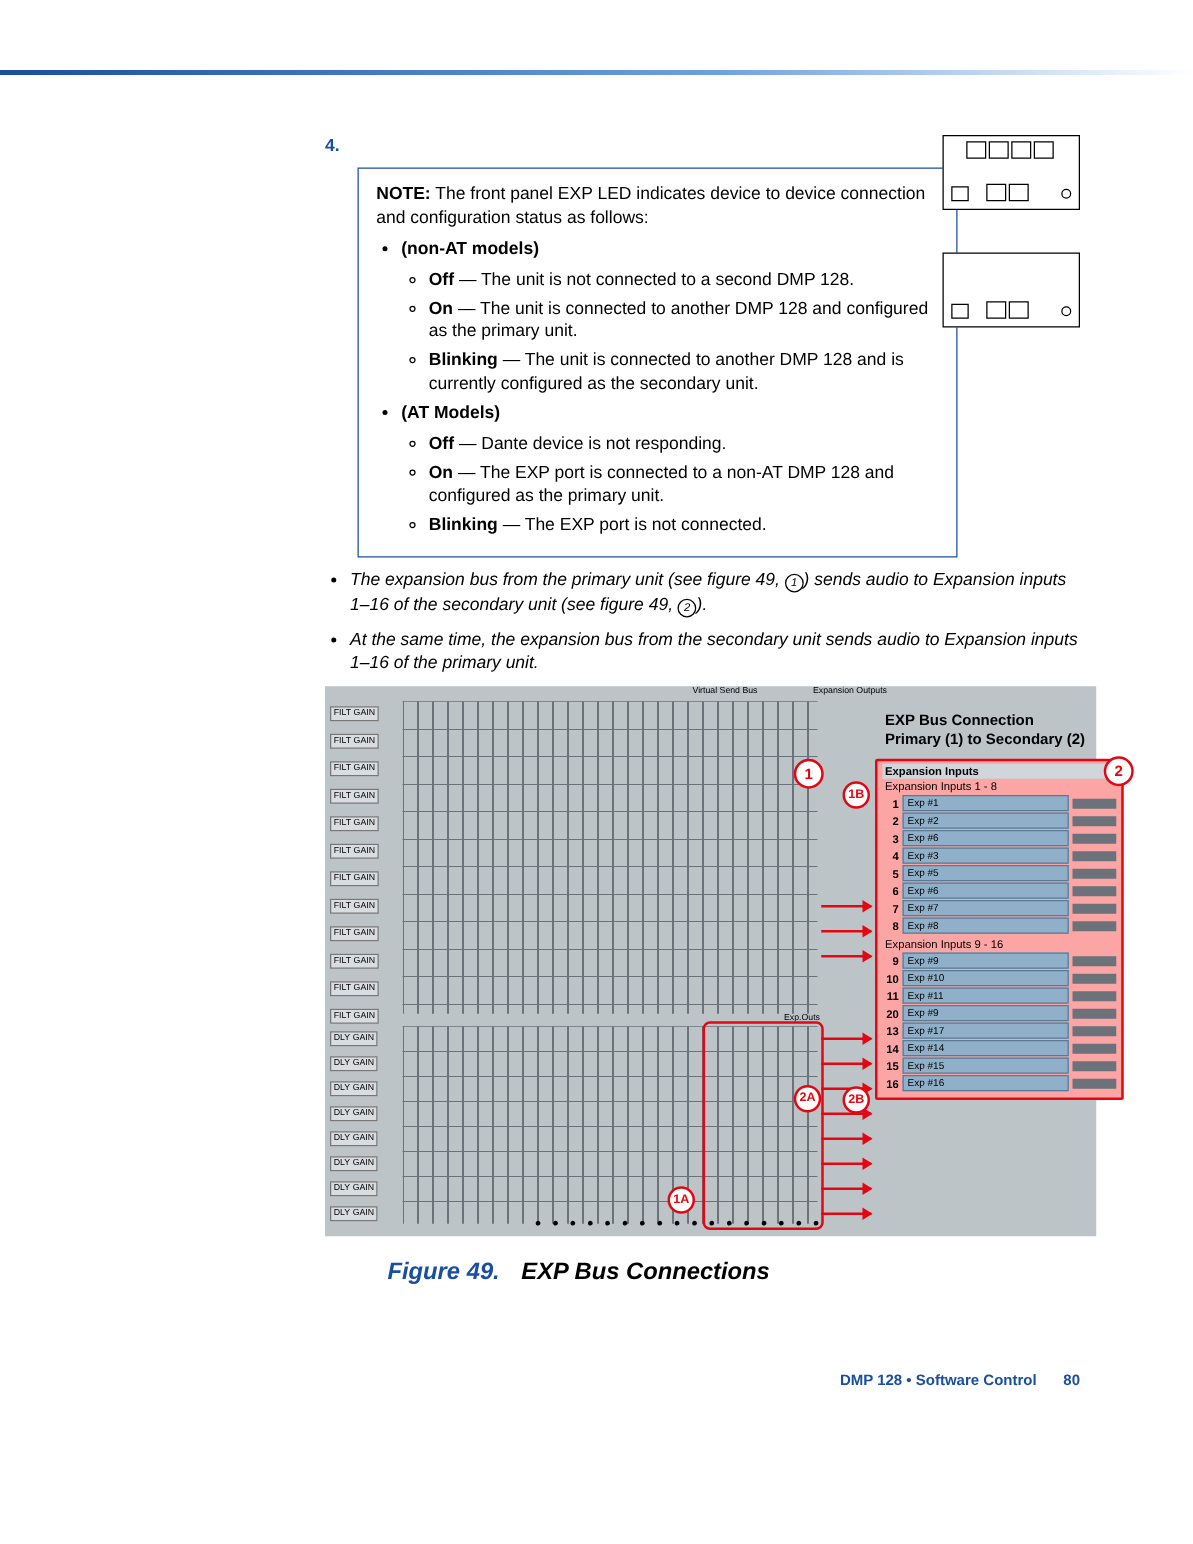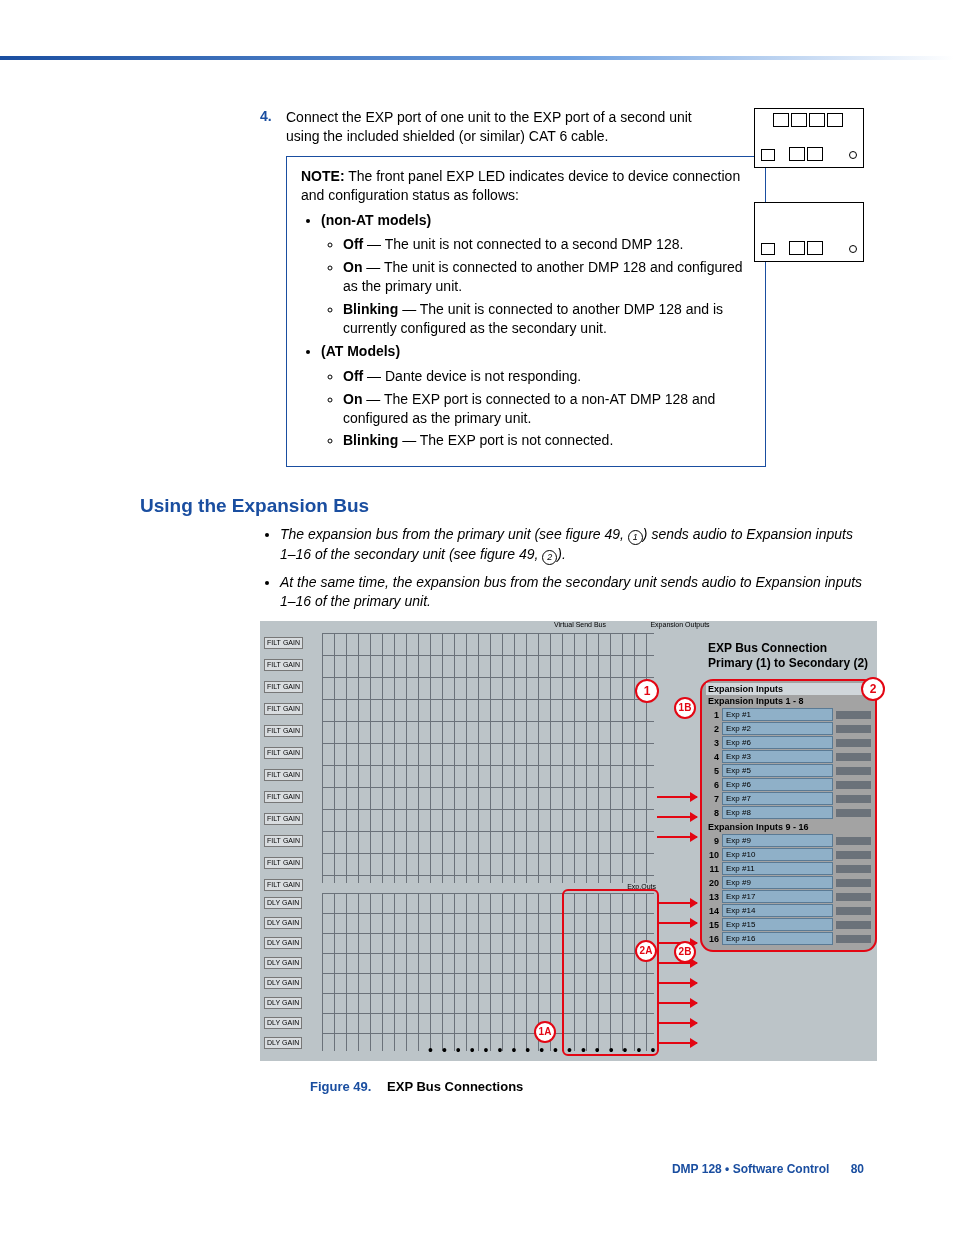--- a/index.html
+++ b/index.html
@@ -234,44 +234,44 @@
   .callout-sm {
     width: 18px;
     height: 18px;
     font-size: 10px;
     line-height: 18px;
   }
   .right-panel {
     position: absolute;
     left: 440px;
     top: 0;
-    width: 177px;
+    width: 199px;
   }
   .right-title {
     font-weight: bold;
     font-size: 12px;
     line-height: 1.25;
     margin: 20px 0 8px 8px;
   }
   .exp-in-box {
     border: 2.5px solid #e30613;
-    border-radius: 13px;
+    border-radius: 2px;
     padding: 2px 4px 4px 4px;
-    background: #a3a3a3;
+    background: #fca5a5;
   }
   .exp-in-head {
     font-size: 9px;
     font-weight: bold;
     background: #d0d6da;
     padding: 1px 2px;
     margin-bottom: 1px;
   }
   .exp-sub-head {
     font-size: 9px;
-    font-weight: bold;
+    font-weight: normal;
     padding: 0 2px 1px 2px;
   }
   .exp-row {
     display: flex;
     align-items: center;
     gap: 3px;
     margin: 1px 0;
   }
   .exp-row .n {
     width: 13px;
@@ -303,21 +303,22 @@
     right: -1px;
     top: -4px;
     border-left: 8px solid #e30613;
     border-top: 5px solid transparent;
     border-bottom: 5px solid transparent;
   }
   .fig-caption {
     margin: 18px 0 0 170px;
     color: #1a4ea0;
     font-weight: bold;
-    font-size: 13px;
+    font-size: 19px;
+    font-style: italic;
   }
   .fig-caption .cap-text {
     color: #000;
     margin-left: 12px;
   }
   .footer {
     text-align: right;
     margin: 28px 90px 0 0;
     font-size: 12px;
     color: #1a4ea0;
@@ -354,21 +355,20 @@
       <div class="ports-bot">
           <span></span>
           <span></span>
         </div>
       <div class="dot-right"></div>
     </div>
   </div>
 
   <div class="step-row">
     <div class="step-num">4.</div>
-    <div class="step-text" style="max-width:440px">Connect the EXP port of one unit to the EXP port of a second unit using the included shielded (or similar) CAT 6 cable.</div>
   </div>
 
   <div class="note-box">
     <span class="note-label">NOTE:</span>
     <span>The front panel EXP LED indicates device to device connection and configuration status as follows:</span>
     <ul>
       <li>
         <span class="sub-bold">(non-AT models)</span>
         <ul>
           <li><span class="sub-bold">Off</span> <span>— The unit is not connected to a second DMP 128.</span></li>
@@ -380,21 +380,20 @@
         <span class="sub-bold">(AT Models)</span>
         <ul>
           <li><span class="sub-bold">Off</span> <span>— Dante device is not responding.</span></li>
           <li><span class="sub-bold">On</span> <span>— The EXP port is connected to a non-AT DMP 128 and configured as the primary unit.</span></li>
           <li><span class="sub-bold">Blinking</span> <span>— The EXP port is not connected.</span></li>
         </ul>
       </li>
     </ul>
   </div>
 
-  <h2 class="section">Using the Expansion Bus</h2>
 
   <ul class="body-list">
     <li>
       <span>The expansion bus from the primary unit (see figure 49, </span><span class="circ-inline">1</span><span>) sends audio to Expansion inputs 1–16 of the secondary unit (see figure 49, </span><span class="circ-inline">2</span><span>).</span>
     </li>
     <li>At the same time, the expansion bus from the secondary unit sends audio to Expansion inputs 1–16 of the primary unit.</li>
   </ul>
 
   <div class="fig49">
     <div class="mix-area">

